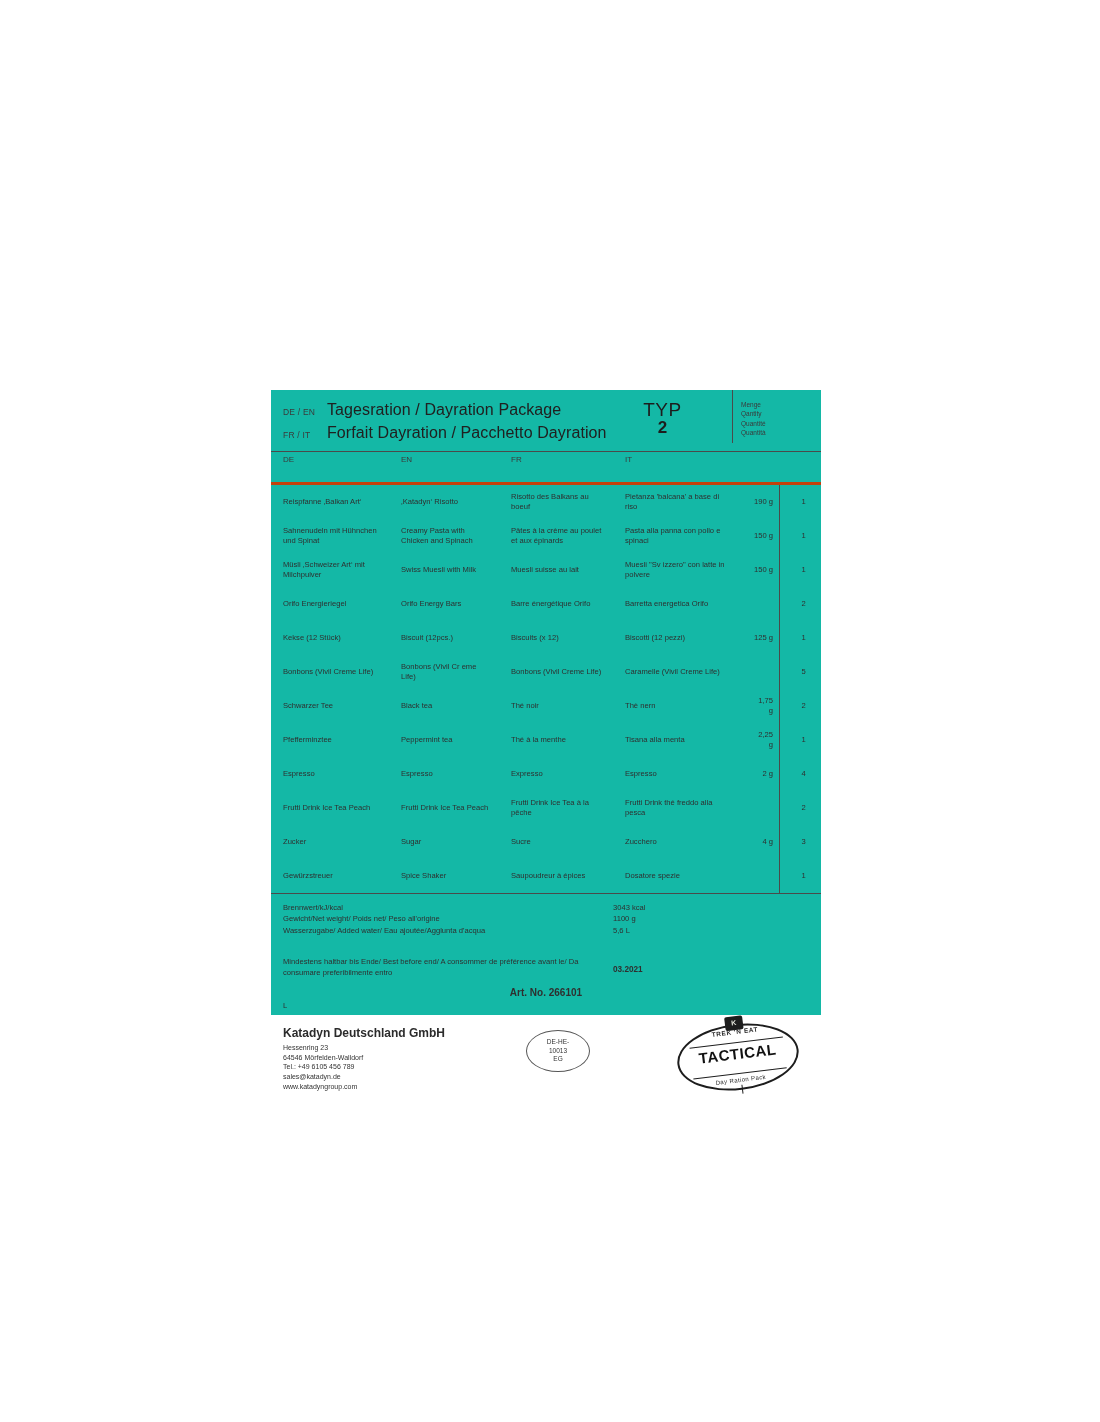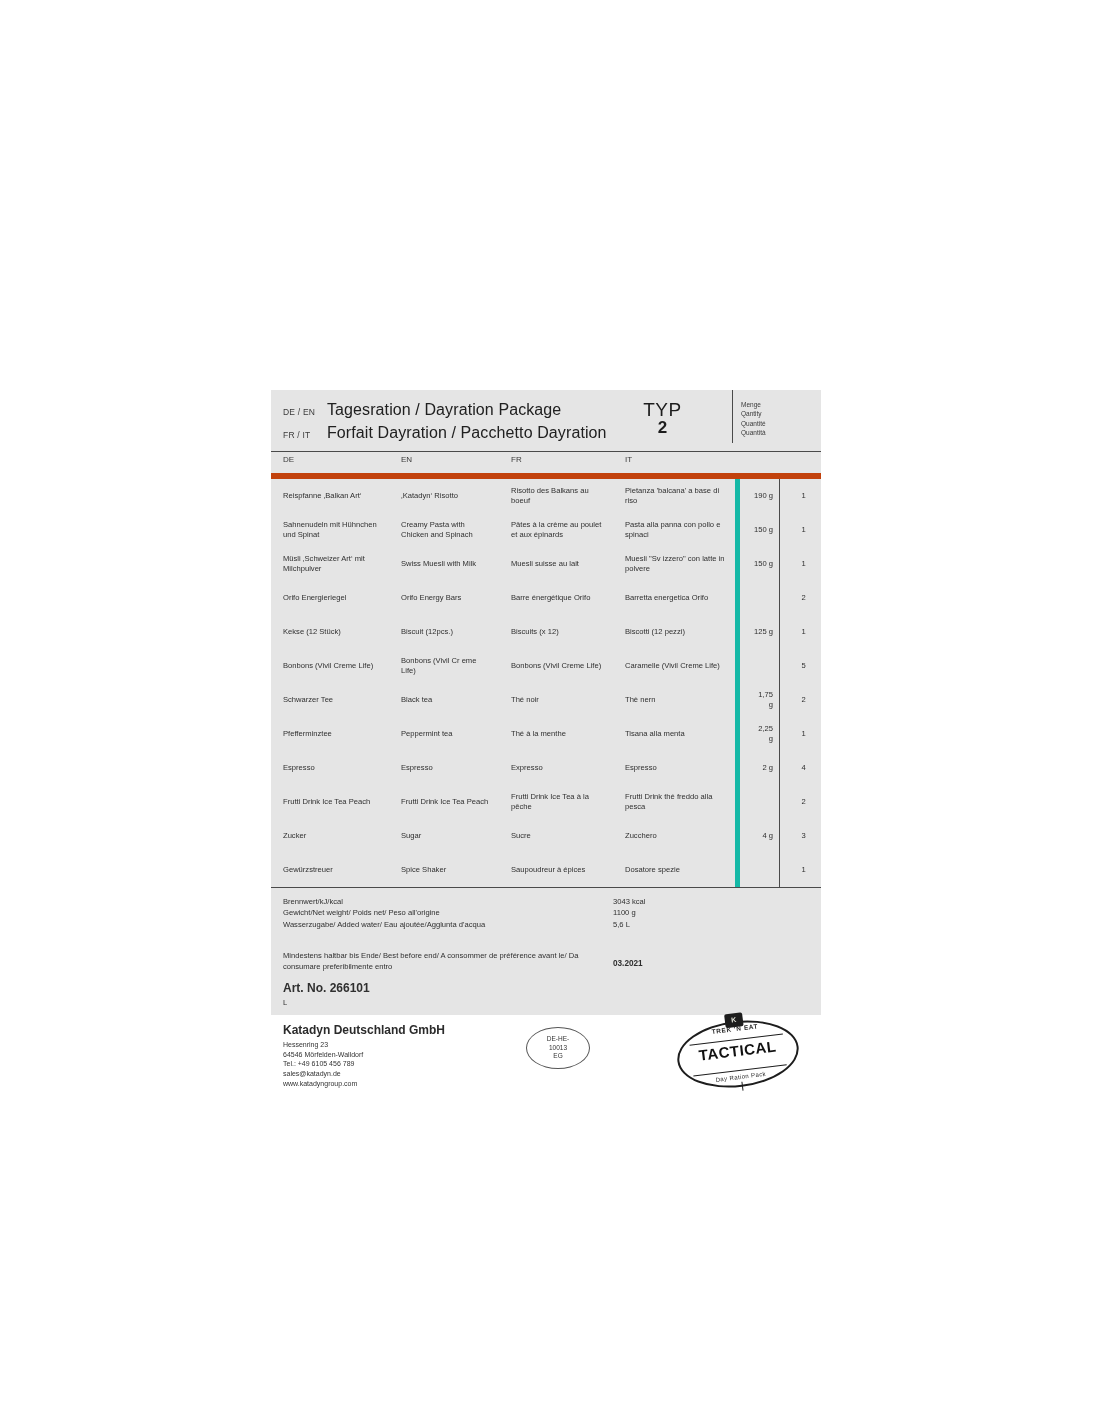--- a/index.html
+++ b/index.html
@@ -15,21 +15,21 @@
     overflow: hidden;
   }
 
   
   #label-sheet {
     position: absolute;
     left: 271px;
     top: 390px;
     width: 550px;
     height: 625px;
-    background: #e5e5e5;
+    background: #14b8a6;
     color: #2b2b2b;
     box-sizing: border-box;
     padding: 0;
     font-size: 8px;
     line-height: 1.25;
     box-shadow: 0 0 0 0 rgba(0,0,0,0);
   }
 
   
   .hdr {
@@ -86,24 +86,24 @@
     line-height: 1.45;
     color: #3a3a3a;
     align-self: stretch;
     margin-top: -10px;
     padding-top: 10px;
   }
 
   
   .col-head {
     display: flex;
-    border-bottom: 6px solid #c2410c;
+    border-bottom: 3px solid #c2410c;
     font-size: 8px;
     color: #3a3a3a;
-    padding: 3px 0 8px 0;
+    padding: 3px 0 17px 0;
   }
   .col-head .c {
     box-sizing: border-box;
     padding-left: 12px;
   }
 
   
   .rows {
     border-bottom: 1px solid #4a4a4a;
   }
@@ -145,21 +145,21 @@
   }
   .info-line .lbl { flex: 0 0 330px; }
   .info-line .val { font-weight: normal; }
   .info-block { margin-bottom: 20px; }
   .bb {
     display: flex;
     margin-bottom: 7px;
   }
   .bb .lbl { flex: 0 0 330px; font-size: 7.6px; line-height: 1.45; }
   .bb .val { font-weight: bold; font-size: 8.2px; padding-top: 8px; }
-  .artno { font-weight: bold; font-size: 12px; }
+  .artno { font-weight: bold; font-size: 10px; text-align: center; }
   .artsub { font-size: 7.6px; }
 
   .footer {
     position: relative;
     padding: 10px 12px 10px 12px;
     min-height: 92px;
   }
   .addr-name { font-weight: bold; font-size: 12px; margin-bottom: 2px; }
   .addr { font-size: 7px; line-height: 1.42; color: #333; }
 

